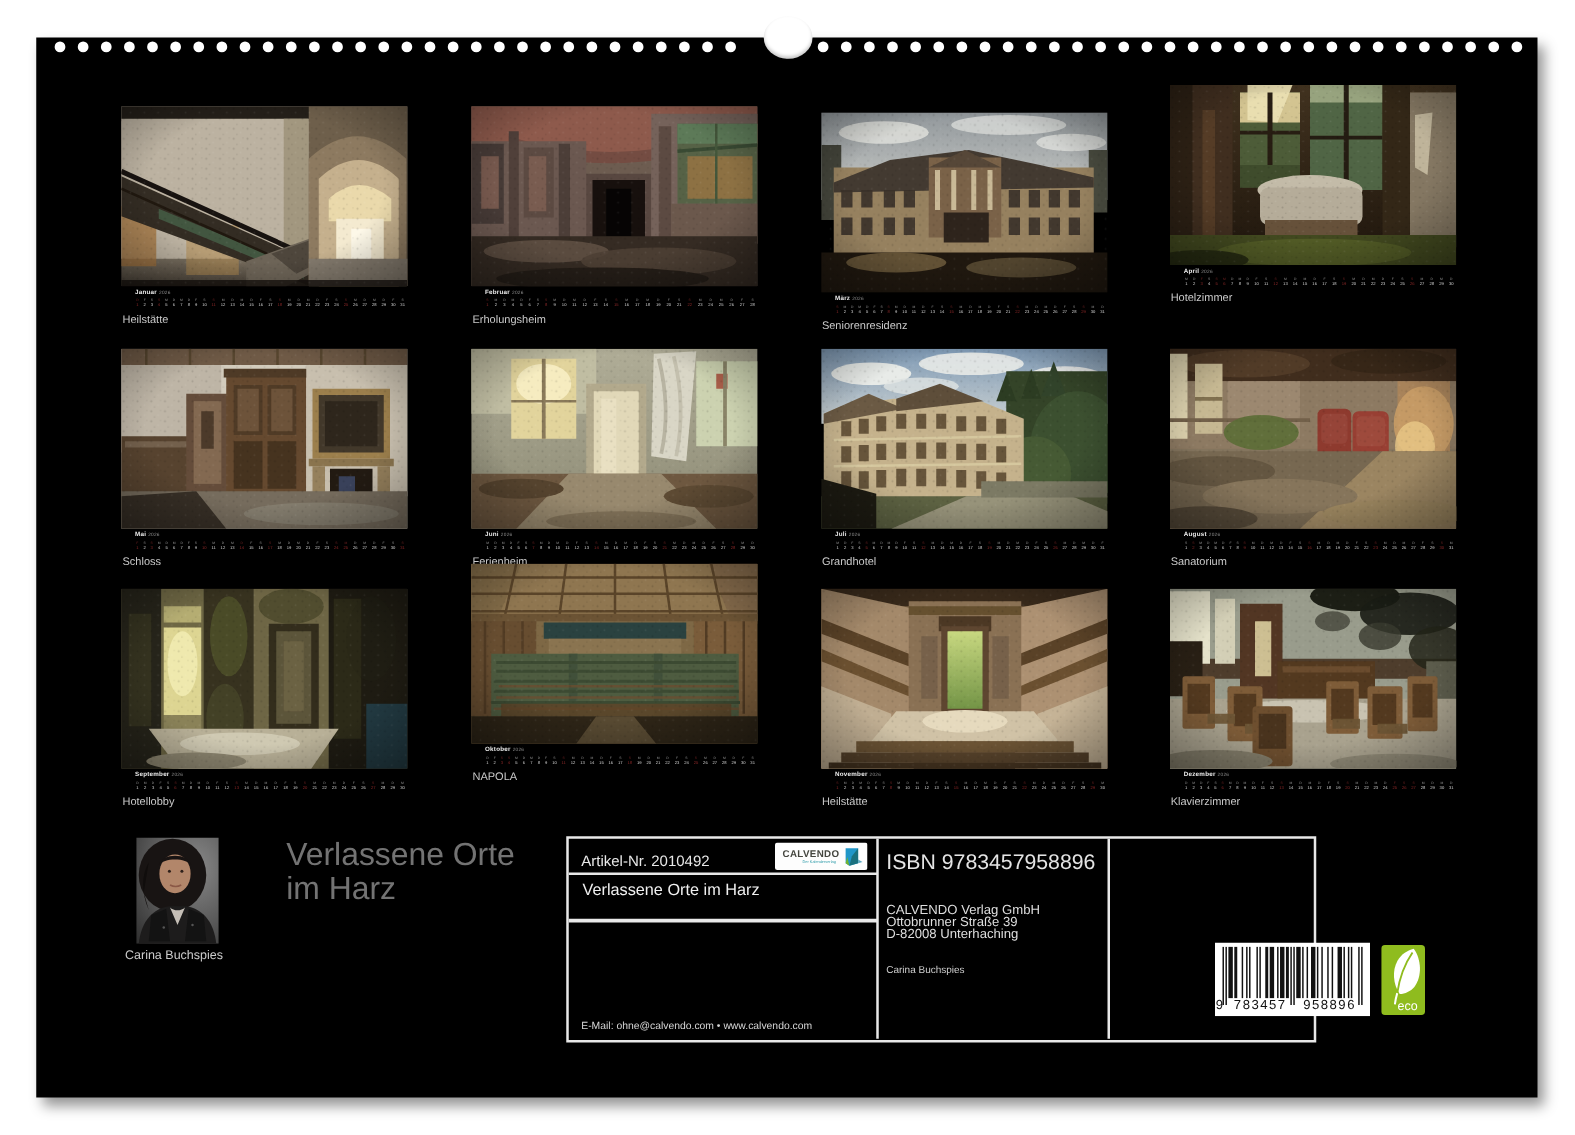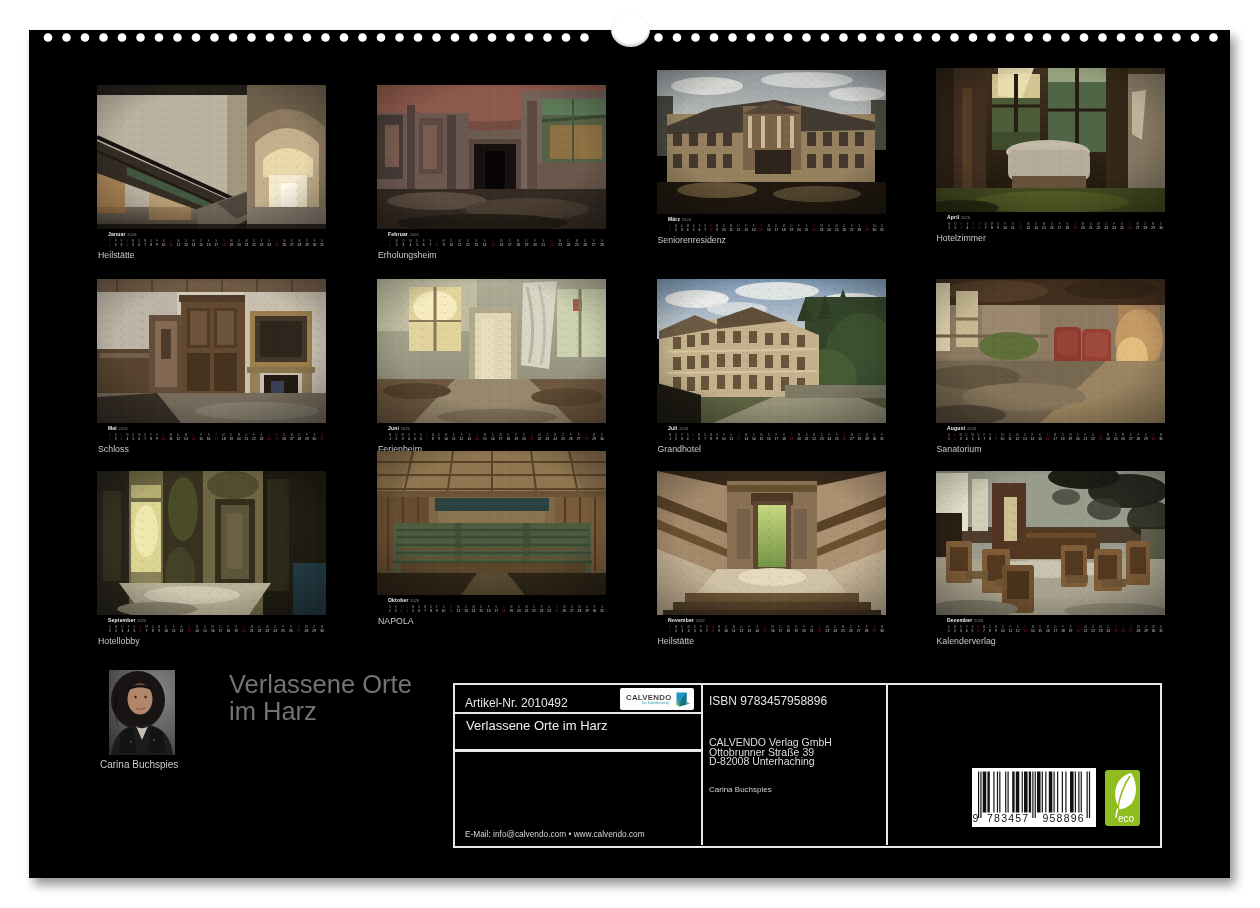--- a/index.html
+++ b/index.html
@@ -14,28 +14,28 @@
 .ds{position:absolute;left:24px;top:17px;width:430px;display:flex;justify-content:space-between}
 .d{text-align:center}
 .d i{display:block;font-style:normal;font-size:5.4px;line-height:8px;color:#8f8f8f}
 .d b{display:block;font-weight:normal;font-size:6.6px;line-height:8.4px;color:#d6d6d6}
 .d i.r{color:#6e2020}
 .d b.r{color:#8e2828}
 .cap{position:absolute;left:1px;top:165.4px;font-size:8.8px;color:#c9c9c9}
 .aphoto{position:absolute;left:80px;top:640px}
 .aname{position:absolute;left:71px;top:729px;font-size:10px;color:#cccccc}
 .mtitle{position:absolute;left:200px;top:641px;font-size:25.5px;line-height:27px;color:#737373}
-.ibox{position:absolute;left:424px;top:653px;width:709px;height:165px;border:2.4px solid #e8e8e8}
+.ibox{position:absolute;left:424px;top:639px;width:600px;height:165px;border:2.4px solid #e8e8e8}
 .artrow{position:absolute;left:10px;top:10.6px;font-size:12px;color:#e8e8e8}
 .clogo{position:absolute;left:164.5px;top:2.5px}
 .sep{position:absolute;left:0;width:246.5px;height:2.4px;background:#e8e8e8}
 .vsep{position:absolute;top:0;width:2.4px;height:160.2px;background:#e8e8e8}
 .ptitle{position:absolute;left:11px;top:32.8px;font-size:13px;color:#f0f0f0}
 .small{position:absolute;left:10px;font-size:8.3px;line-height:8.1px;color:#d6d6d6}
-.isbn{position:absolute;left:254px;top:9.2px;font-size:12px;color:#e4e4e4}
+.isbn{position:absolute;left:254px;top:9.2px;font-size:17px;color:#e4e4e4}
 .addr{position:absolute;left:254px;top:52.6px;font-size:10.5px;line-height:9.9px;color:#dedede}
 .cred{position:absolute;left:254px;top:100px;font-size:8px;color:#cfcfcf}
 .bc{position:absolute;left:516.5px;top:82.6px}
 .eco{position:absolute;left:649.5px;top:84.6px}
 </style></head>
 <body>
 
 <div class="page">
 <svg width="0" height="0" style="position:absolute">
       <defs>
@@ -429,21 +429,21 @@
           </div>
           <div class="d">
             <i>S</i>
             <b>28</b>
           </div>
         </div>
       </div>
 
 <div class="cap">Erholungsheim</div>
 </div>
-<div class="cell" style="left:627.5px;top:40px">
+<div class="cell" style="left:627.5px;top:60px">
 
 <svg class="ph" width="229" height="144" viewBox="0 0 229 144" preserveAspectRatio="none">
         <defs>
           <linearGradient id="g3s" x1="0" y1="0" x2="0" y2="1">
             <stop offset="0" stop-color="#92989c"></stop>
             <stop offset="1" stop-color="#c8cac6"></stop>
           </linearGradient>
         </defs>
         <rect width="229" height="70" fill="url(#g3s)"></rect>
         <ellipse cx="50" cy="16" rx="36" ry="9" fill="#dadbd7" opacity=".9"></ellipse>
@@ -2161,21 +2161,21 @@
             <i>M</i>
             <b>30</b>
           </div>
           <div class="d">
             <i>D</i>
             <b>31</b>
           </div>
         </div>
       </div>
 
-<div class="cap">Kalenderverlag</div>
+<div class="cap">Klavierzimmer</div>
 </div>
 
 <div class="aphoto"><svg width="66" height="85" viewBox="0 0 66 85">
 <defs>
           <radialGradient id="abg" cx=".72" cy=".28" r="1.1">
             <stop offset="0" stop-color="#888888"></stop>
             <stop offset=".55" stop-color="#555555"></stop>
             <stop offset="1" stop-color="#262626"></stop>
           </radialGradient>
         </defs>
@@ -2216,21 +2216,21 @@
         </svg></div>
 
 <div class="sep" style="top:26.7px"></div>
 
 <div class="ptitle">Verlassene Orte im Harz</div>
 
 <div class="sep" style="top:64.2px"></div>
 
 
 
-<div class="small" style="top:144.8px">E-Mail: info@calvendo.com • www.calvendo.com</div>
+<div class="small" style="top:144.8px">E-Mail: ohne@calvendo.com • www.calvendo.com</div>
 
 <div class="vsep" style="left:246.1px"></div>
 
 <div class="vsep" style="left:431.1px"></div>
 
 <div class="isbn">ISBN 9783457958896</div>
 
 <div class="addr">CALVENDO Verlag GmbH<br>Ottobrunner Straße 39<br>D-82008 Unterhaching</div>
 
 <div class="cred">Carina Buchspies</div>

